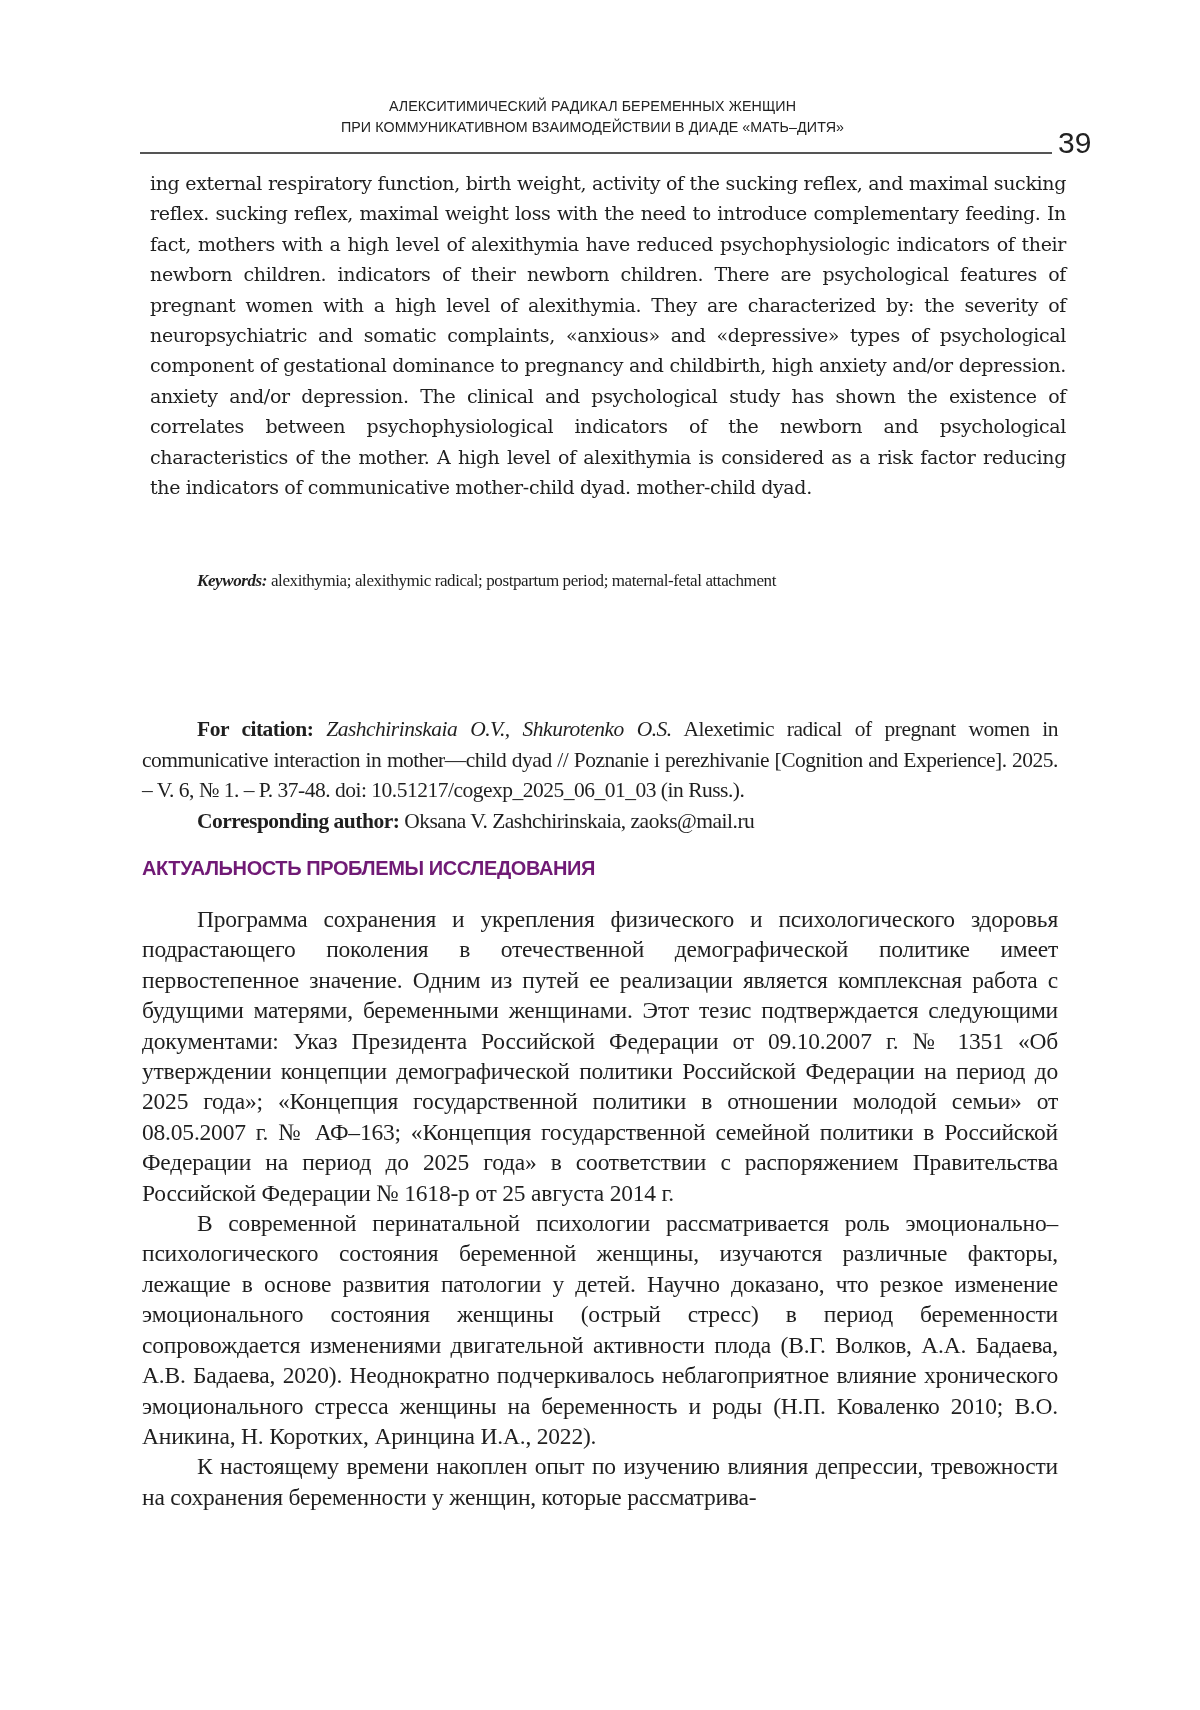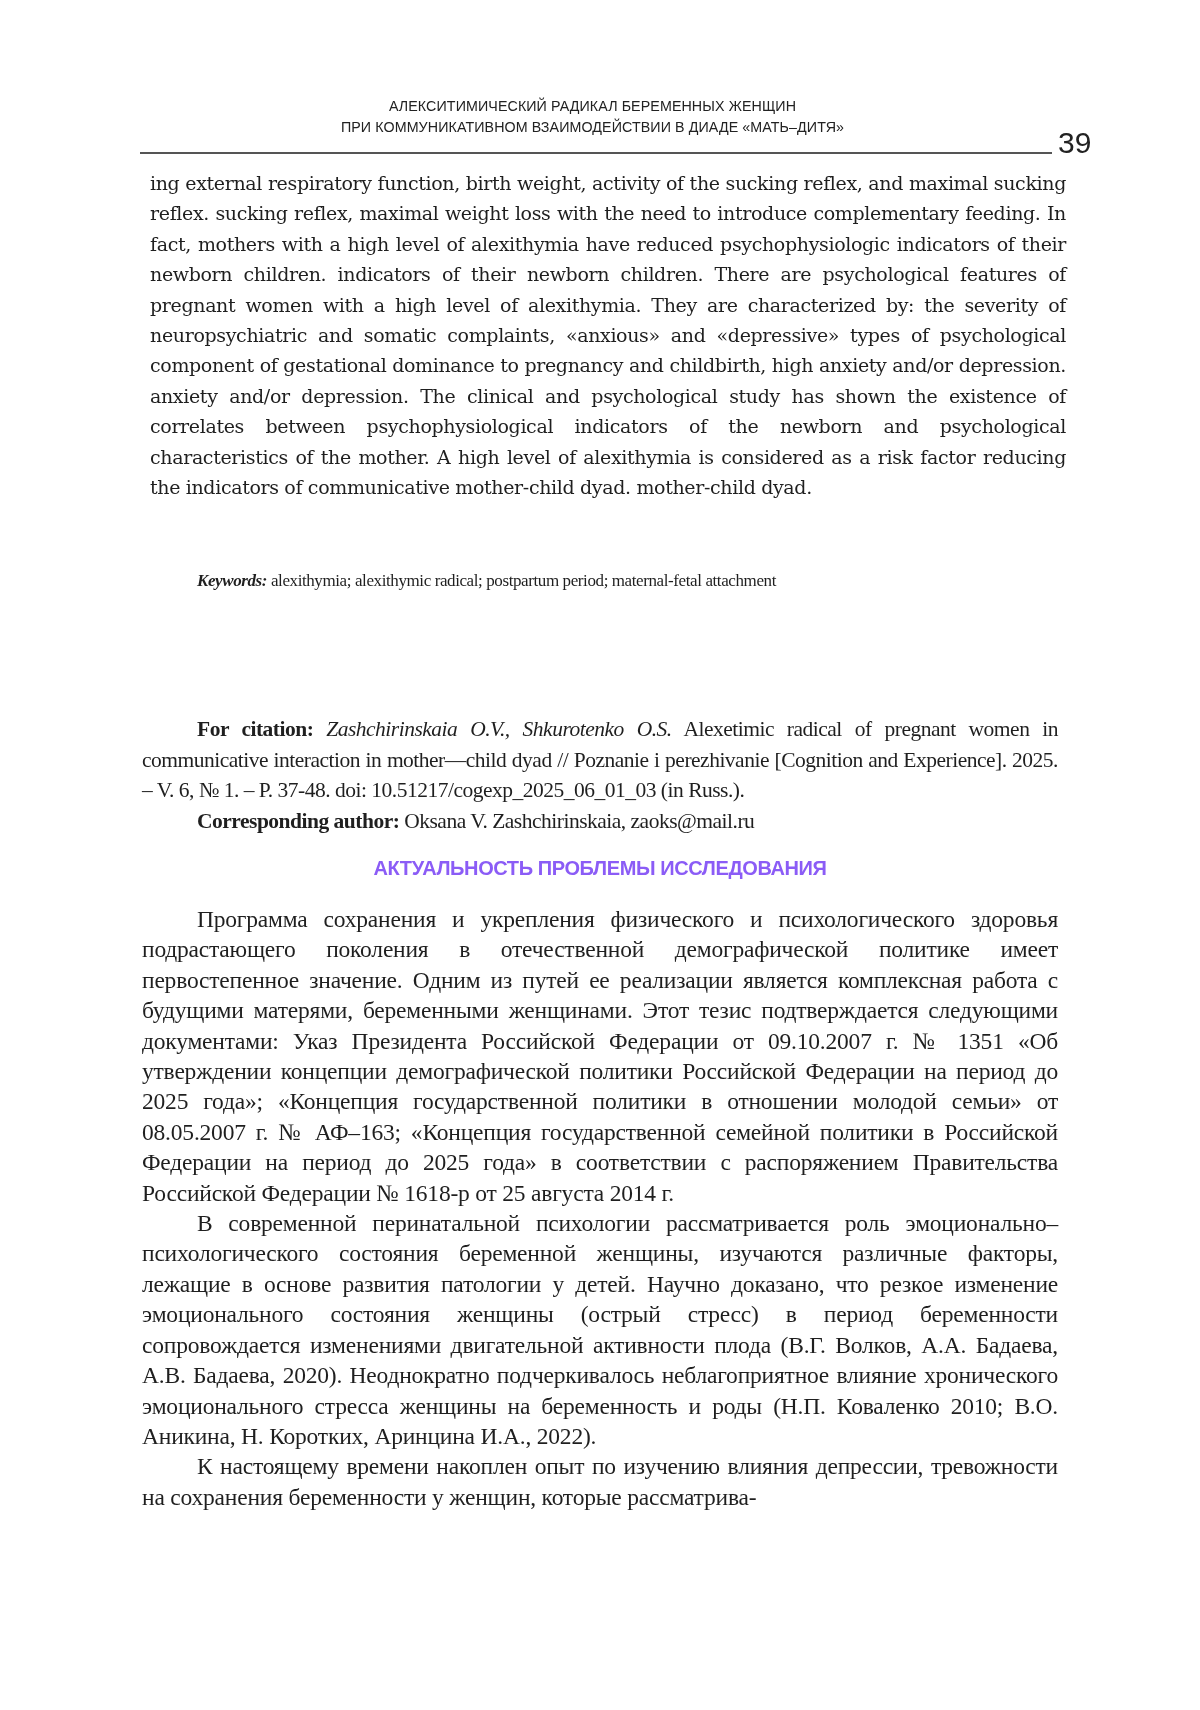--- a/index.html
+++ b/index.html
@@ -28,23 +28,23 @@
     .narrow {
       font-family: "Liberation Serif", serif; color: #1f1f1f;
     }
     .kw { font-size: 17px; line-height: 30px; text-indent: 55px; letter-spacing: -0.4px; }
     .cit { font-size: 21.5px; line-height: 30.5px; text-align: justify; letter-spacing: -0.5px; }
     .cit p { margin: 0; }
     .indent { text-indent: 55px; }
     .bold { font-weight: bold; }
     .ital { font-style: italic; }
     .section-title {
-      position: absolute; left: 142px; width: 916px; top: 857px; text-align: center;
+      position: absolute; left: 142px; width: 916px; top: 857px; text-align: left;
       font-family: "Liberation Sans", sans-serif; font-weight: bold; font-size: 20px; letter-spacing: -0.4px;
-      color: #8b5cf6;
+      color: #701a75;
     }
     .ru {
       font-family: "Liberation Serif", serif; font-size: 23.5px; line-height: 30.4px;
       text-align: justify; color: #1f1f1f; letter-spacing: -0.2px;
     }
     .ru p { margin: 0; text-indent: 55px; }
   </style>
 </head>
 <body>
 

